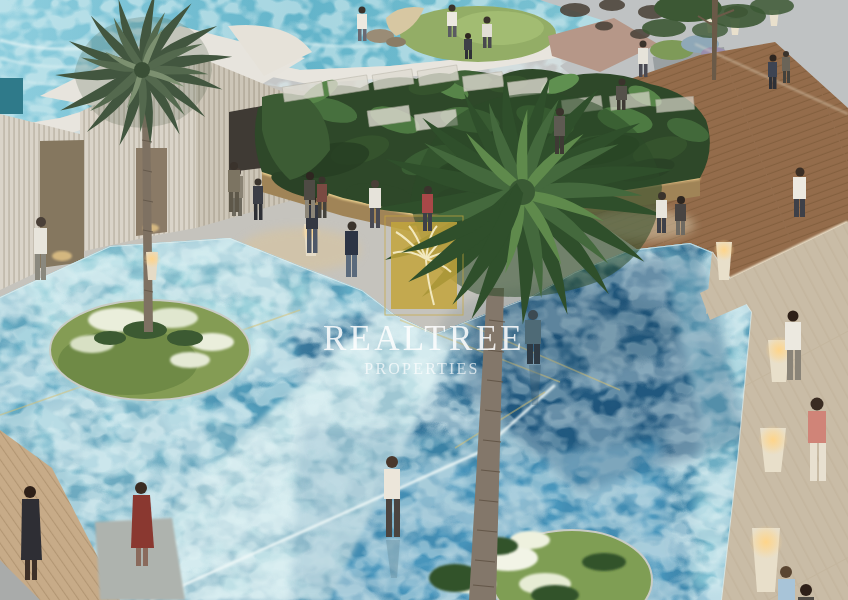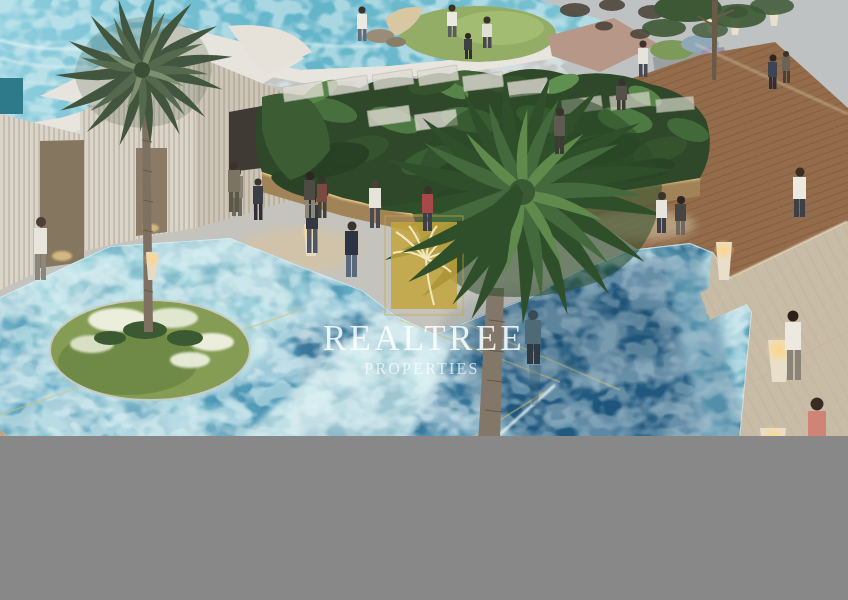--- a/index.html
+++ b/index.html
@@ -1,16 +1,16 @@
 <!DOCTYPE html>
 <html><head>
 <meta charset="utf-8">
 <style>
   html,body{margin:0;padding:0;background:#888;}
-  #stage{width:848px;height:436px;position:relative;overflow:hidden;font-family:"Liberation Sans",sans-serif;}
+  #stage{width:848px;height:600px;position:relative;overflow:hidden;font-family:"Liberation Sans",sans-serif;}
   svg{display:block;}
 </style>
 </head>
 <body>
 <div id="stage">
 <svg width="848" height="600" viewBox="0 0 848 600" xmlns="http://www.w3.org/2000/svg">
 <defs>
   <linearGradient id="poolUp" x1="0" y1="0" x2="1" y2="0">
     <stop offset="0" stop-color="#8ecede"></stop>
     <stop offset="0.45" stop-color="#63b4ca"></stop>

